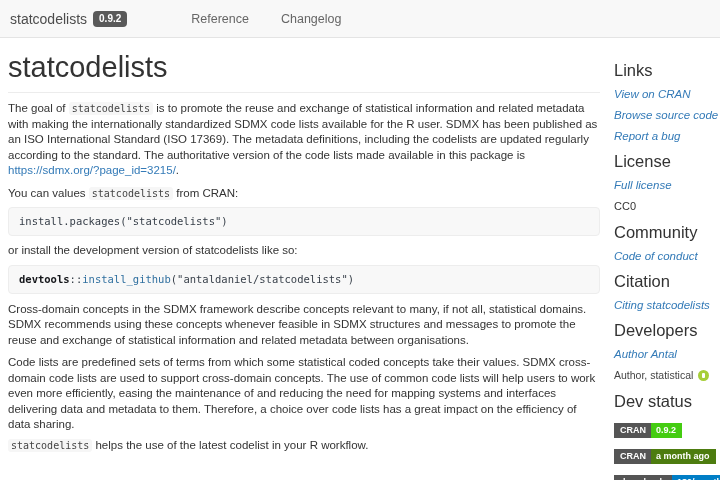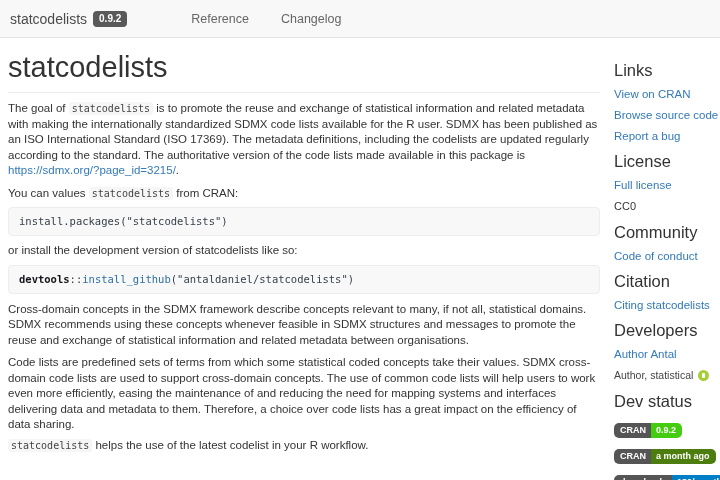--- a/index.html
+++ b/index.html
@@ -55,36 +55,36 @@
   .code-ns { font-weight: bold; color: #14161a; }
   .code-fn { color: #2f6f9f; }
   
   .side-heading {
     font-size: 16.5px; font-weight: 400; color: #333;
     margin: 0 0 8px; line-height: 20px;
   }
   .side-section { margin-bottom: 5px; }
   .side-list { list-style: none; margin: 0 0 6px; padding: 0; }
   .side-list li { margin-bottom: 8px; font-size: 11.5px; line-height: 13px; }
-  .side-link { color: #337ab7; text-decoration: none; cursor: pointer; }
+  .side-link { color: #337ab7; text-decoration: none; cursor: pointer; font-style: italic; }
   .side-note { font-size: 11px; color: #333; margin: 0 0 10px; }
   .dev-role { font-size: 10.5px; color: #444; margin: 5px 0 10px; display: flex; align-items: center; }
   .orcid-icon {
     display: inline-block; width: 11px; height: 11px; border-radius: 50%;
     background: #a6ce39; margin-left: 5px; position: relative;
   }
   .orcid-icon::after {
     content: ""; position: absolute; left: 4px; top: 3px;
     width: 3px; height: 5px; background: #fff; border-radius: 1px;
   }
   
   .badge-list { list-style: none; margin: 2px 0 0; padding: 0; }
   .badge-list li { margin-bottom: 7px; }
   .badge {
-    display: inline-flex; white-space: nowrap; border-radius: 5px;
+    display: inline-flex; white-space: nowrap; border-radius: 0;
     overflow: hidden; font-size: 9px; font-weight: bold; color: #fff;
     line-height: 9px; cursor: pointer; text-decoration: none;
   }
   .badge .lbl { background: #555; padding: 3px 5px 3px 6px; }
   .badge .val { padding: 3px 6px 3px 5px; }
 </style>
 </head>
 <body>
 
 <div class="navbar">

